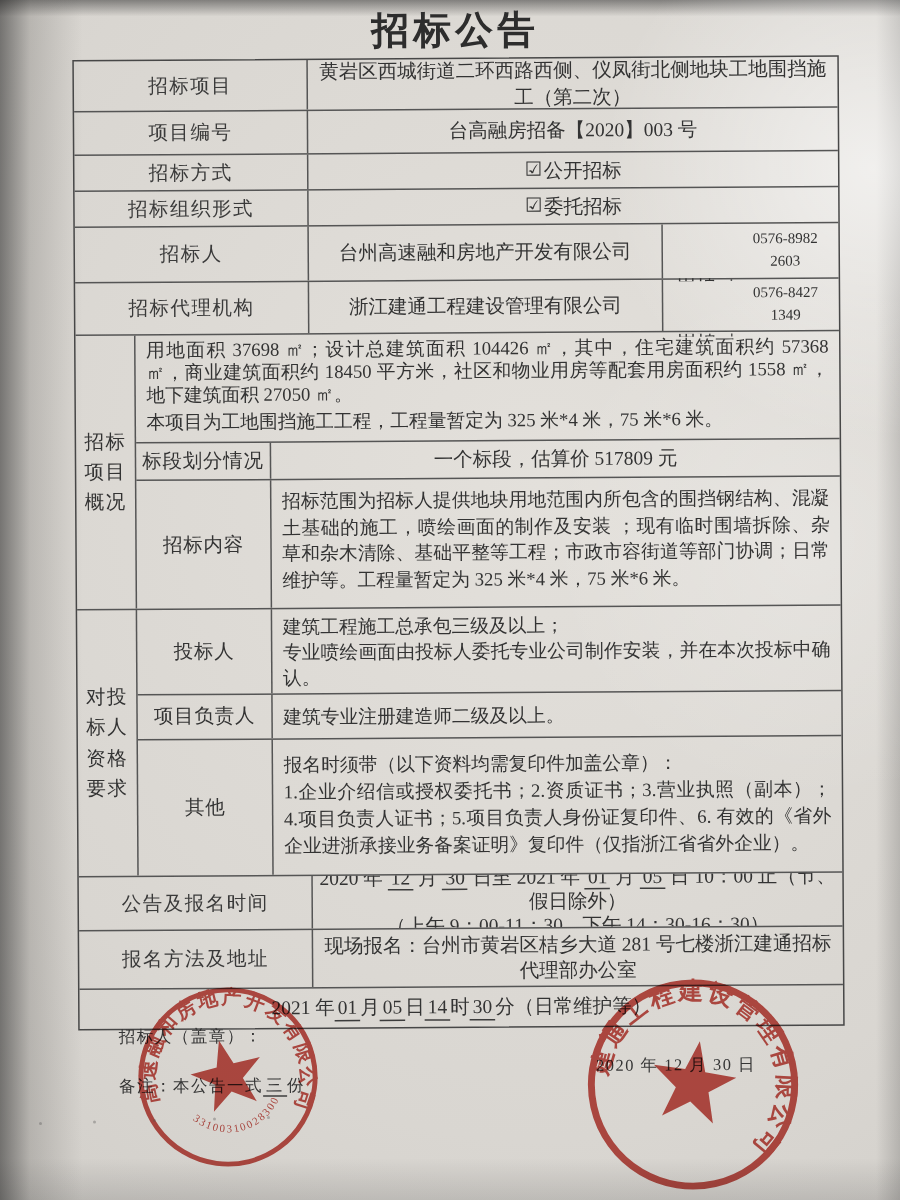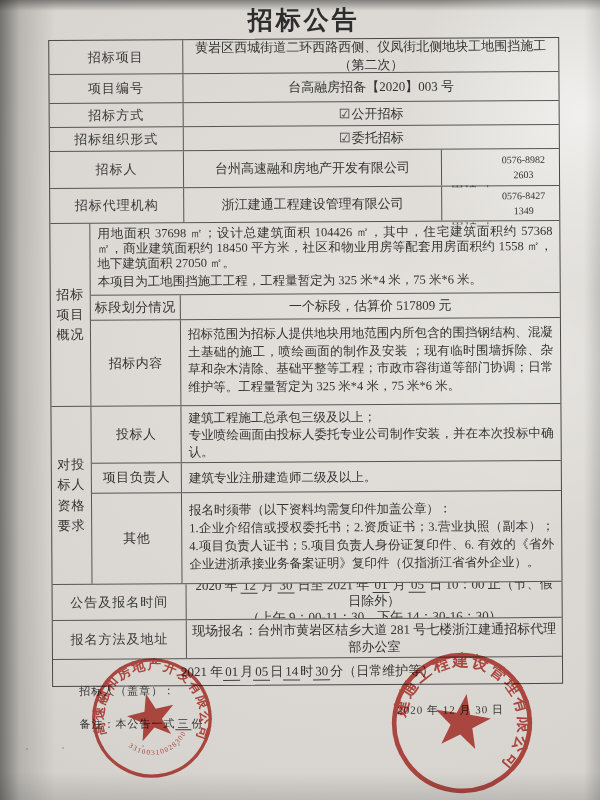--- a/index.html
+++ b/index.html
@@ -18,21 +18,21 @@
   }
   .doc{position:absolute;left:48px;top:8px;width:511px;transform:rotate(-0.35deg);transform-origin:top left;}
   .title{margin:0 0 4px 0;text-align:center;font-family:"DejaVu Sans","Liberation Sans",sans-serif;
     font-weight:700;font-size:25px;letter-spacing:3px;color:#2d2d2d;line-height:28px;}
   .table{width:511px;border:1.5px solid #474747;box-sizing:border-box;font-size:13px;}
   .tr{display:flex;box-sizing:border-box;border-bottom:1px solid #555;}
   .tr:last-child{border-bottom:none;}
   .td{box-sizing:border-box;border-right:1px solid #555;display:flex;align-items:center;justify-content:center;
       text-align:center;padding:1px 4px;overflow:hidden;}
   .td:last-child{border-right:none;}
-  .cl{width:134px;flex:none;letter-spacing:1px;color:#3a3a3a;}
+  .cl{width:156px;flex:none;letter-spacing:1px;color:#3a3a3a;}
   .cc{flex:1;}
   .ctel{width:46px;flex:none;margin-top:36px;}
   .cnum{width:71px;flex:none;font-size:10px;line-height:15px;}
   .r1{height:34px}.r2{height:29px}.r3{height:24px}.r4{height:24px}.r5{height:37px}.r6{height:35px}
   .r13{height:36px}.r14{height:39px}.r15{height:26px}
   .pre{white-space:pre-line;}
   .side{width:40px;flex:none;line-height:1.55;letter-spacing:1px;}
   .bcol{flex:1;display:flex;flex-direction:column;}
   .brow{display:flex;box-sizing:border-box;border-bottom:1px solid #555;}
   .brow:last-child{border-bottom:none;}

